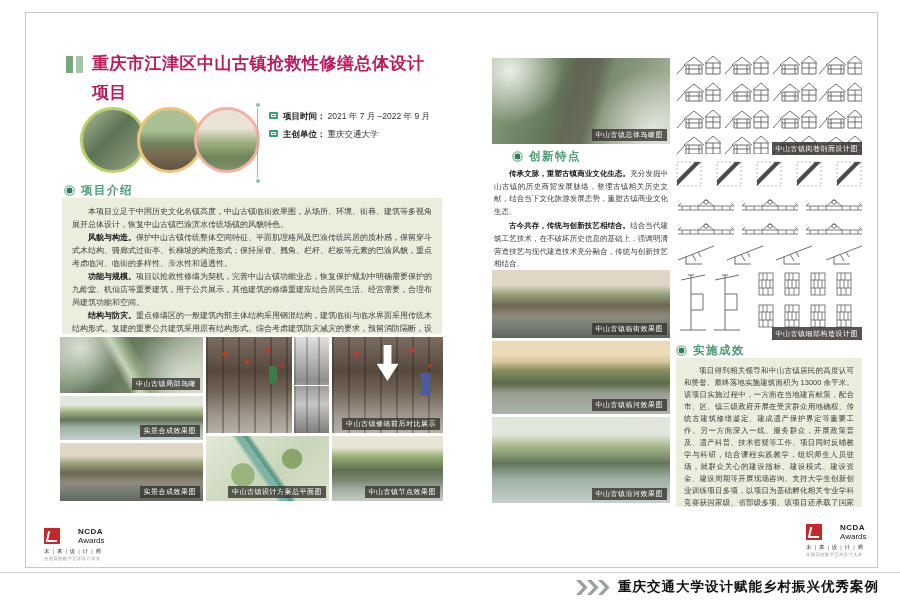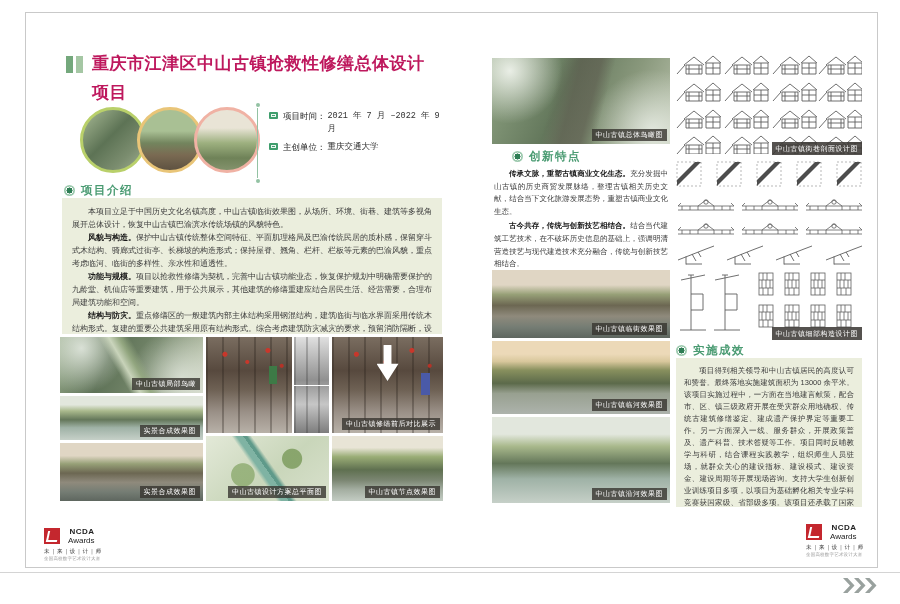--- a/index.html
+++ b/index.html
@@ -28,22 +28,22 @@
   .vdot{position:absolute;left:257px;top:108px;width:1px;height:70px;background:#93c2a3;}
   .vdot::before,.vdot::after{content:"";position:absolute;left:-1.5px;width:4px;height:4px;border-radius:50%;background:#93c2a3;}
   .vdot::before{top:-5px;}
   .vdot::after{bottom:-5px;}
 
   
   .meta{position:absolute;left:269px;top:110px;width:176px;font-size:8.5px;color:#333;}
   .meta-row{display:flex;margin-bottom:5px;line-height:1.55;}
   .meta-ic{flex:0 0 auto;width:9px;height:7px;background:#3f9e6d;border-radius:1px;margin:2px 5px 0 0;position:relative;}
   .meta-ic::after{content:"";position:absolute;left:2px;top:2px;right:2px;bottom:2px;border:1px solid rgba(255,255,255,.9);}
-  .meta-label{font-weight:normal;color:#1c1c1c;white-space:nowrap;}
-  .meta-val{margin-left:2px;font-family:Liberation Mono, monospace;}
+  .meta-label{font-weight:bold;color:#1c1c1c;white-space:nowrap;}
+  .meta-val{margin-left:2px;}
 
   
   .sec-h{position:absolute;display:flex;align-items:center;gap:6px;font-size:11.5px;font-weight:bold;
          color:#4a9b72;letter-spacing:1.5px;}
   .sec-ic{width:11px;height:11px;border-radius:50%;flex:0 0 auto;
           background:radial-gradient(circle,#2e7d54 0 37%,#ffffff 41% 49%,#9dc9ae 53% 100%);}
 
   
   .intro-box{position:absolute;left:62px;top:198px;width:380px;height:136px;background:#ebeedd;
              padding:8px 10px;box-sizing:border-box;font-size:8px;line-height:1.62;color:#3c3c3c;
@@ -101,21 +101,21 @@
   .banner-green{position:absolute;right:18%;top:30%;width:8px;height:18px;background:#3d7a46;}
 
   
   .diag{position:absolute;}
   .diag svg{display:block;}
   .dcap{position:absolute;background:rgba(55,52,48,.85);color:#fff;font-size:7px;padding:1.5px 4px;
         letter-spacing:.5px;white-space:nowrap;}
 
   
   .logo{position:absolute;width:88px;}
-  .logo-row{display:flex;align-items:center;gap:8px;text-align:right;}
+  .logo-row{display:flex;align-items:center;gap:18px;}
   .logo-sq{width:16px;height:16px;background:#c4272e;position:relative;flex:0 0 auto;}
   .logo-sq::after{content:"";position:absolute;left:3px;top:3px;width:9px;height:9px;
     border-left:2px solid #fff;border-bottom:2px solid #fff;transform:skewX(-12deg);}
   .logo-name{font-size:8px;line-height:1.15;color:#222;}
   .logo-name b{display:block;letter-spacing:.5px;}
   .logo-chars{margin-top:3px;font-size:5.5px;letter-spacing:1px;color:#333;white-space:nowrap;}
   .logo-sub{font-size:4.5px;color:#9a9a9a;margin-top:1px;letter-spacing:.2px;white-space:nowrap;}
 
   
   .bottom-rule{position:absolute;left:0;top:572px;width:900px;height:1px;background:#d4d4d4;}
@@ -353,15 +353,16 @@
   </div>
 
   <div class="bottom-rule"></div>
 
   <div class="footer">
     <svg width="36" height="15" viewBox="0 0 36 15">
       <polygon points="0,0 7,7.5 0,15 4.5,15 11.5,7.5 4.5,0" fill="#99a19e"></polygon>
       <polygon points="11,0 18,7.5 11,15 15.5,15 22.5,7.5 15.5,0" fill="#99a19e"></polygon>
       <polygon points="22,0 29,7.5 22,15 26.5,15 33.5,7.5 26.5,0" fill="#99a19e"></polygon>
     </svg>
+    <span class="footer-text">重庆交通大学设计赋能乡村振兴优秀案例</span>
   </div>
 
 </div>
 
 </body></html>

